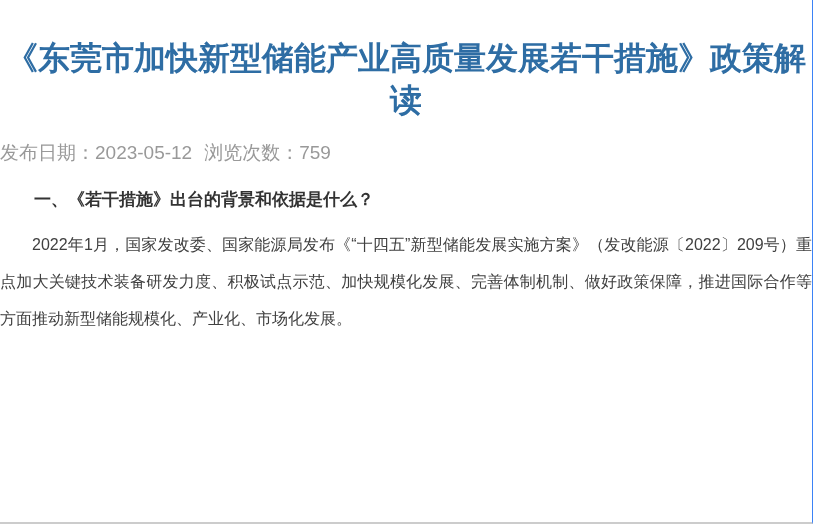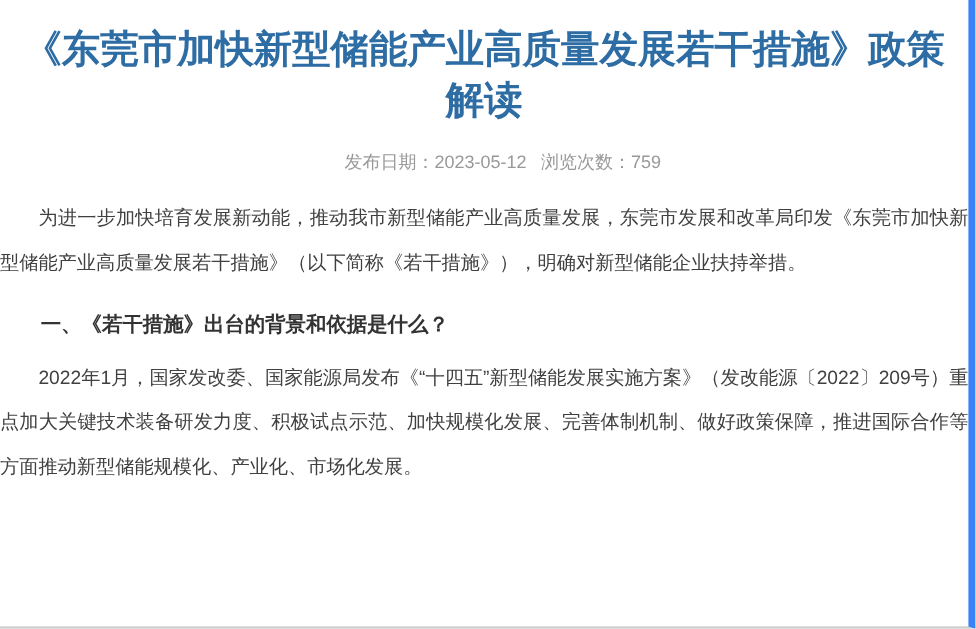--- a/index.html
+++ b/index.html
@@ -7,41 +7,39 @@
     padding: 0;
     background: #ffffff;
     font-family: "Liberation Sans", "DejaVu Sans", sans-serif;
   }
   .page {
     position: relative;
     width: 813px;
     height: 524px;
     box-sizing: border-box;
     background: #ffffff;
-    border-right: 6px solid #3b82f6;
+    border-right: 1px solid #3b82f6;
     border-bottom: 2px solid #cccccc;
     overflow: hidden;
-    padding-top: 14px;
+    padding-top: 31px;
   }
   .title {
     margin: 6px 6px 0 6px;
     text-align: center;
     font-size: 32px;
     line-height: 42px;
     font-weight: bold;
     color: #2e6da4;
     letter-spacing: 0px;
   }
   .meta {
     margin-top: 22px;
-    text-align: center;
-    font-size: 15px;
+    font-size: 19px;
     line-height: 20px;
     color: #999999;
-    margin-left: 31px;
   }
   .meta .views-group {
     margin-left: 12px;
   }
   .body {
     margin-top: 18px;
     font-size: 16px;
     line-height: 37px;
     color: #404040;
     text-align: justify;
@@ -64,21 +62,20 @@
 
 <div class="page">
 
   <h1 class="title">《东莞市加快新型储能产业高质量发展若干措施》政策解读</h1>
 
   <div class="meta">
     <span>发布日期：</span><span>2023-05-12</span><span class="views-group"><span>浏览次数：</span><span>759</span></span>
   </div>
 
   <div class="body">
-    <p>为进一步加快培育发展新动能，推动我市新型储能产业高质量发展，东莞市发展和改革局印发《东莞市加快新型储能产业高质量发展若干措施》（以下简称《若干措施》），明确对新型储能企业扶持举措。</p>
 
     <h2>一、《若干措施》出台的背景和依据是什么？</h2>
 
 
     <p>2022年1月，国家发改委、国家能源局发布《“十四五”新型储能发展实施方案》（发改能源〔2022〕209号）重点加大关键技术装备研发力度、积极试点示范、加快规模化发展、完善体制机制、做好政策保障，推进国际合作等方面推动新型储能规模化、产业化、市场化发展。</p>
   </div>
 
 </div>
 
 </body></html>

